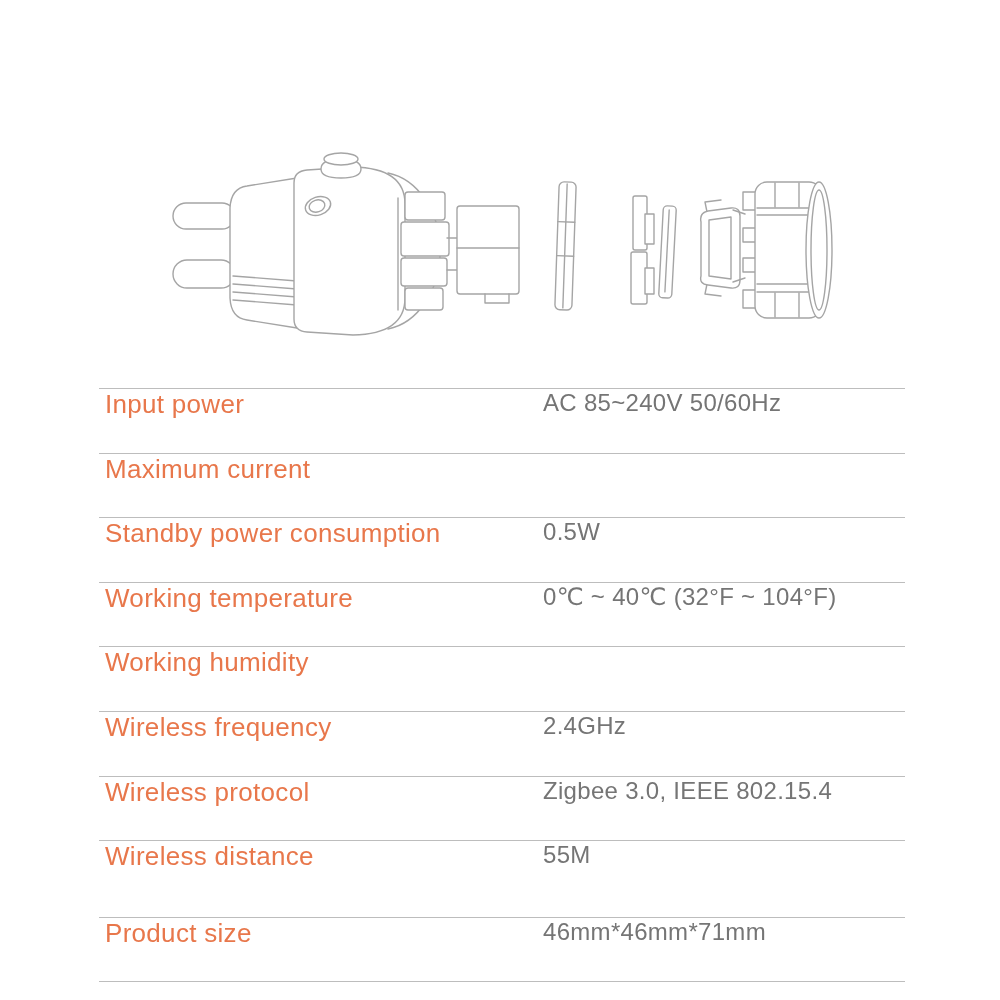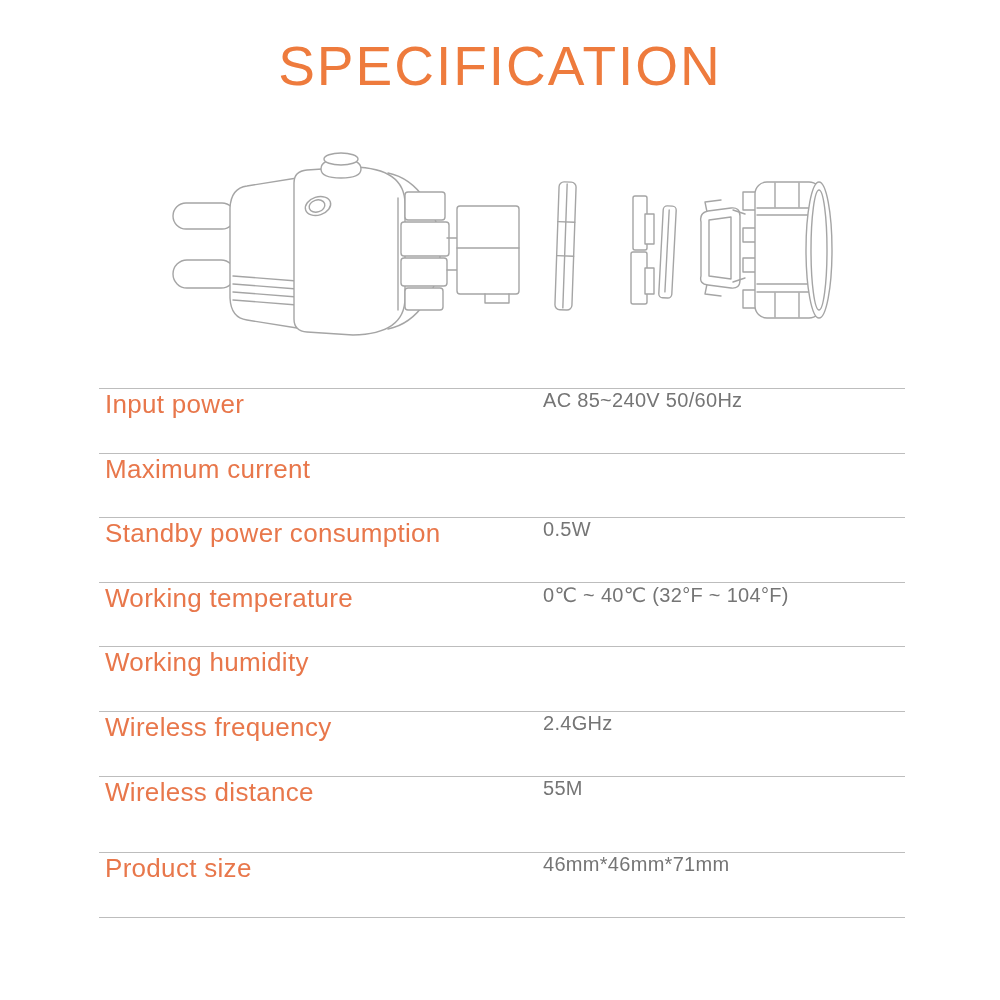--- a/index.html
+++ b/index.html
@@ -21,29 +21,28 @@
   .spec-row{
     display:flex;align-items:flex-start;height:63.6px;
     border-top:1px solid #bdbdbd;
   }
   .spec-row:last-child{border-bottom:1px solid #bdbdbd;margin-top:12px;}
   .spec-label{
     flex:0 0 438px;padding-left:6px;
     font-size:26px;color:#e8774b;font-weight:400;letter-spacing:0.3px;
   }
   .spec-value{
-    flex:1;font-size:20px;color:#757575;font-weight:400;letter-spacing:0.3px;
+    flex:1;font-size:24px;color:#757575;font-weight:400;letter-spacing:0.3px;
   }
 </style>
 </head>
 <body>
 
 <div class="page">
 
-  <div class="title">SPECIFICATION</div>
 
   <div class="diagram">
     <svg viewBox="0 0 690 200">
 
       <g>
         <rect class="f" x="18" y="53" width="62" height="26" rx="13"></rect>
         <rect class="f" x="18" y="110" width="62" height="28" rx="14"></rect>
         <path class="f" d="M92,36 Q76,38 75,58 L75,148 Q76,168 92,170 L142,178 L142,28 Z"></path>
         <path d="M78,126 L142,131 M78,134 L142,139 M78,142 L142,147 M78,150 L142,155"></path>
         <path class="f" d="M152,20 L198,17 Q250,18 250,54 L250,148 Q250,184 198,185 L152,182 Q139,181 139,169 L139,33 Q139,21 152,20 Z"></path>
@@ -121,20 +120,24 @@
       <div class="spec-value">0℃ ~ 40℃ (32°F ~ 104°F)</div>
     </div>
     <div class="spec-row">
       <div class="spec-label">Working humidity</div>
     </div>
     <div class="spec-row">
       <div class="spec-label">Wireless frequency</div>
       <div class="spec-value">2.4GHz</div>
     </div>
     <div class="spec-row">
+      <div class="spec-label">Wireless protocol</div>
+      <div class="spec-value">Zigbee 3.0, IEEE 802.15.4</div>
+    </div>
+    <div class="spec-row">
       <div class="spec-label">Wireless distance</div>
       <div class="spec-value">55M</div>
     </div>
     <div class="spec-row">
       <div class="spec-label">Product size</div>
       <div class="spec-value">46mm*46mm*71mm</div>
     </div>
   </div>
 
 </div>

